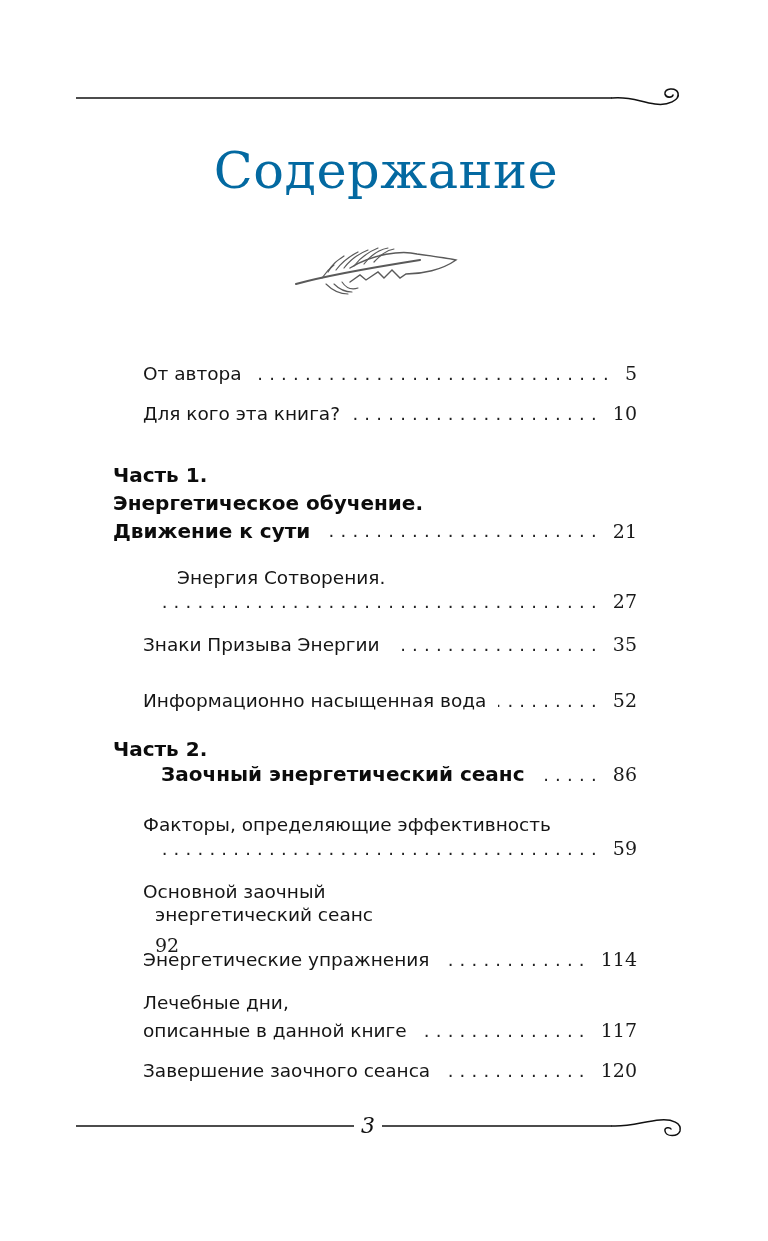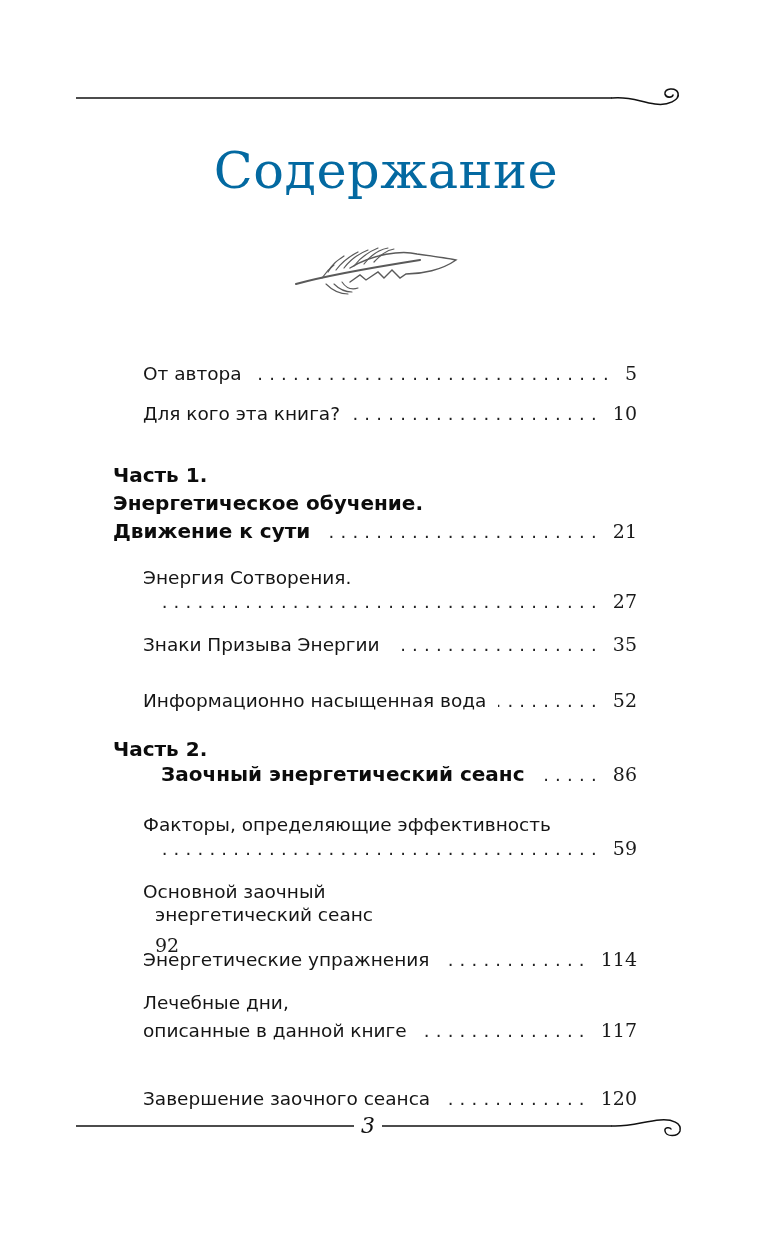--- a/index.html
+++ b/index.html
@@ -157,29 +157,29 @@
     <div class="line last" style="top:0;">
       <span class="label">Для кого эта книга?</span>
       <span class="leader">....................................................................</span>
       <span class="page">10</span>
     </div>
   </div>
 
   <div class="entry part" style="top:460px;">
     <div class="line" style="top:0;">Часть 1.</div>
     <div class="line" style="top:28px;">Энергетическое обучение.</div>
-    <div class="line last" style="top:56px;">
+    <div class="line last" style="top:56px;align-items:flex-end;">
       <span class="label">Движение к сути</span>
       <span class="leader">....................................................................</span>
       <span class="page">21</span>
     </div>
   </div>
 
   <div class="entry sub" style="top:563px;">
-    <div class="line" style="top:0;">Энергия Сотворения.</div>
+    <div class="line" style="top:0;margin-left:34px;">Энергия Сотворения.</div>
     <div class="line last" style="top:23px;">
       <span class="leader">....................................................................</span>
       <span class="page">27</span>
     </div>
   </div>
 
   <div class="entry sub" style="top:629px;">
     <div class="line last" style="top:0;">
       <span class="label">Знаки Призыва Энергии</span>
       <span class="leader">....................................................................</span>
@@ -232,21 +232,21 @@
   <div class="entry sub" style="top:988px;">
     <div class="line" style="top:0;">Лечебные дни,</div>
     <div class="line last" style="top:27px;">
       <span class="label">описанные в данной книге</span>
       <span class="leader">....................................................................</span>
       <span class="page">117</span>
     </div>
   </div>
 
   <div class="entry sub" style="top:1055px;">
-    <div class="line last" style="top:0;margin-top:28px;">
+    <div class="line last" style="top:0;">
       <span class="label">Завершение заочного сеанса</span>
       <span class="leader">....................................................................</span>
       <span class="page">120</span>
     </div>
   </div>
 </div>
 
 <div class="rule" id="rule-bottom">
   <svg width="768" height="40" viewBox="0 0 768 40">
     <line x1="76" y1="19" x2="612" y2="19" stroke="#111" stroke-width="1.3"></line>

